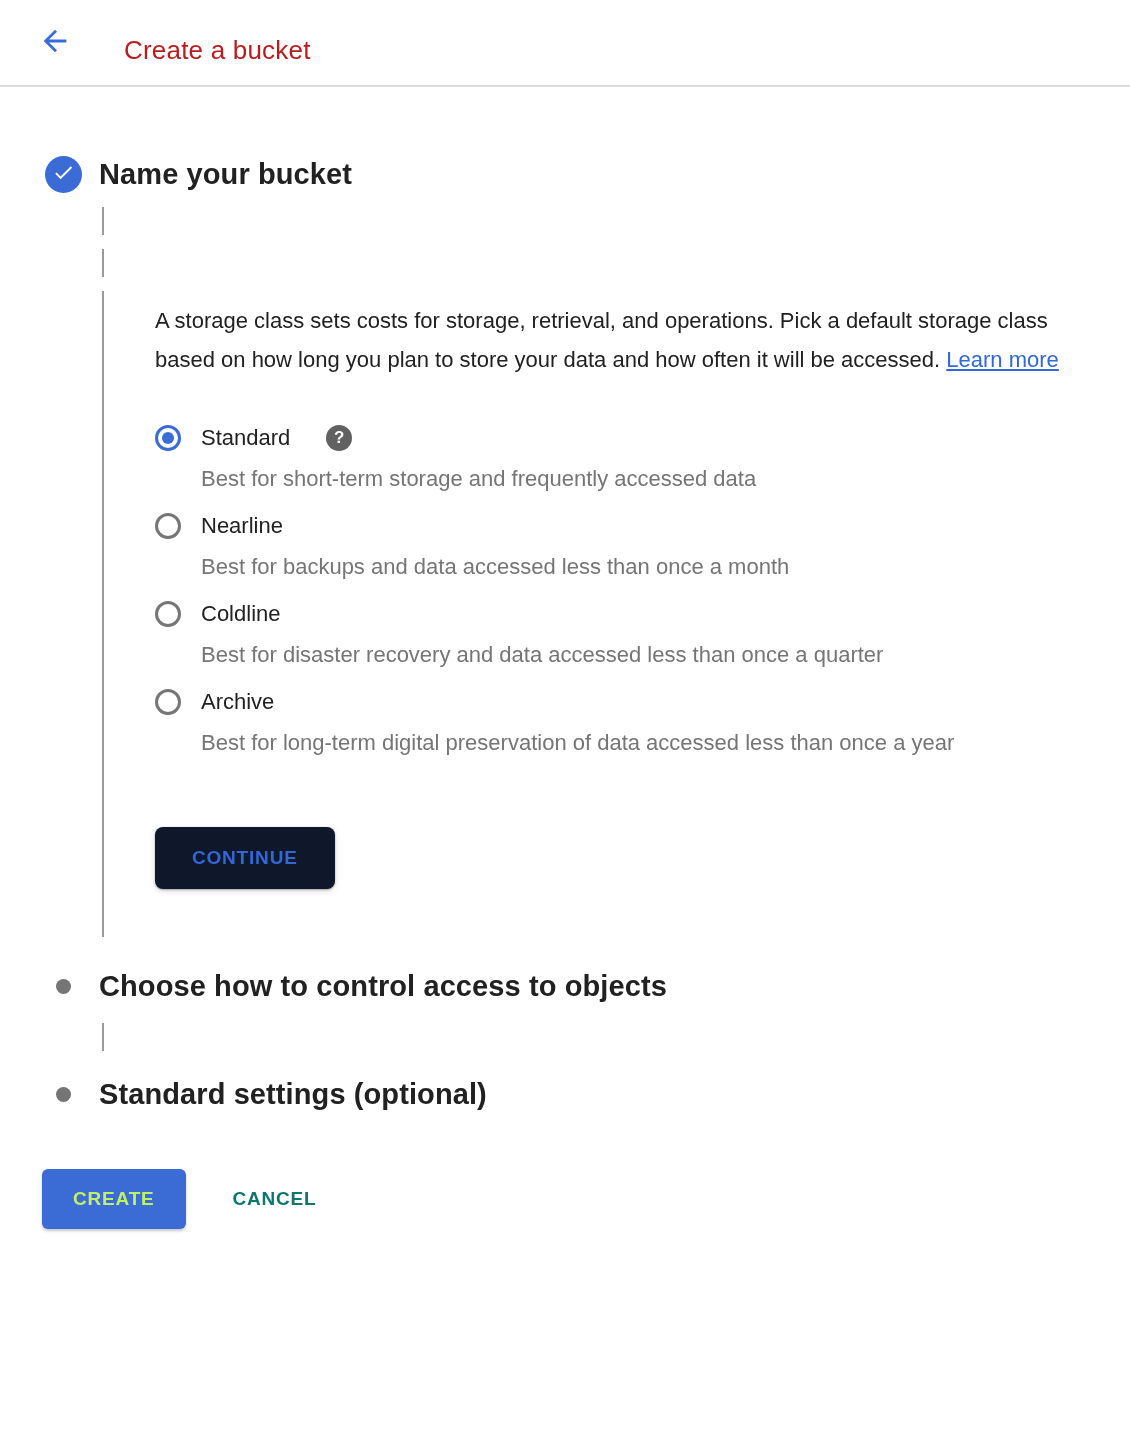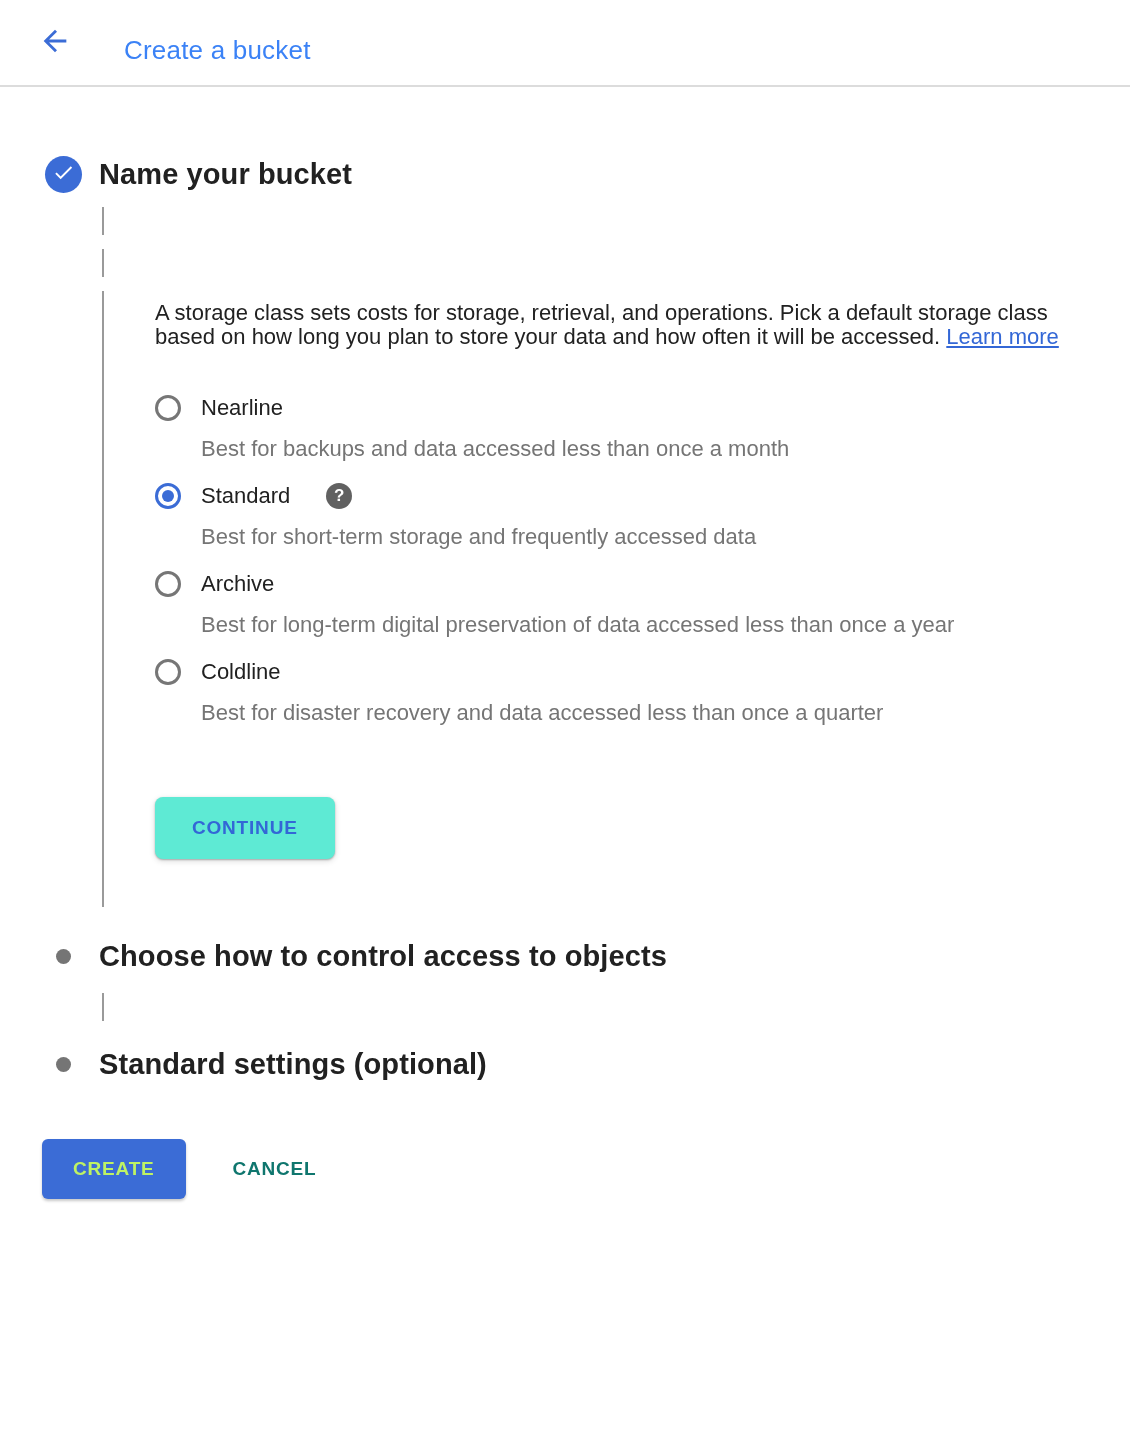--- a/index.html
+++ b/index.html
@@ -36,21 +36,21 @@
     display: flex;
     align-items: center;
     justify-content: center;
     cursor: pointer;
   }
   .back-btn svg { width: 34px; height: 34px; fill: var(--accent); }
   .page-title {
     margin-left: 50px;
     font-size: 26px;
     font-weight: 500;
-    color: #3b82f6;
+    color: #b91c1c;
     letter-spacing: 0.2px;
     margin-top: 16px;
   }
 
   
   .stepper { padding-left: 40px; padding-top: 68px; }
 
   .step-row {
     display: flex;
     align-items: center;
@@ -100,21 +100,21 @@
 
   
   .step-body {
     margin-left: 62px;
     margin-top: 14px;
     padding: 10px 0 48px 51px;
     border-left: 2px solid var(--connector);
   }
   .step-desc {
     font-size: 22px;
-    line-height: 24px;
+    line-height: 39px;
     max-width: 940px;
     color: #212121;
   }
   .learn-more {
     color: var(--link);
     text-decoration: underline;
     cursor: pointer;
   }
 
   .options { margin-top: 46px; }
@@ -166,21 +166,21 @@
   }
   .option-desc {
     margin: 14px 0 0 46px;
     font-size: 22px;
     line-height: 28px;
     color: var(--secondary_text);
   }
 
   .continue-btn {
     margin-top: 50px;
-    background: #5eead4;
+    background: #0f172a;
     border: none;
     border-radius: 8px;
     padding: 20px 37px;
     font-family: inherit;
     font-size: 19px;
     font-weight: 700;
     letter-spacing: 0.8px;
     color: var(--link);
     box-shadow: 0 1px 2px rgba(0,0,0,0.28), 0 2px 6px rgba(0,0,0,0.14);
     cursor: pointer;
@@ -256,61 +256,61 @@
 
   <div class="step-body">
     <div class="step-desc">
       <span>A storage class sets costs for storage, retrieval, and operations. Pick a default storage class based on how long you plan to store your data and how often it will be accessed.</span>
       <span> </span>
       <a class="learn-more">Learn more</a>
     </div>
 
     <div class="options">
 
-      <div class="option unselected">
-        <div class="option-main">
-          <div class="radio-outer">
-            
-          </div>
-          <div class="option-label">Nearline</div>
-        </div>
-        <div class="option-desc">Best for backups and data accessed less than once a month</div>
-      </div>
-
       <div class="option selected">
         <div class="option-main">
           <div class="radio-outer">
             <div class="radio-inner"></div>
           </div>
           <div class="option-label">Standard</div>
           <div class="help-icon">?</div>
         </div>
         <div class="option-desc">Best for short-term storage and frequently accessed data</div>
       </div>
 
       <div class="option unselected">
         <div class="option-main">
           <div class="radio-outer">
             
           </div>
-          <div class="option-label">Archive</div>
+          <div class="option-label">Nearline</div>
         </div>
-        <div class="option-desc">Best for long-term digital preservation of data accessed less than once a year</div>
+        <div class="option-desc">Best for backups and data accessed less than once a month</div>
       </div>
 
       <div class="option unselected">
         <div class="option-main">
           <div class="radio-outer">
             
           </div>
           <div class="option-label">Coldline</div>
         </div>
         <div class="option-desc">Best for disaster recovery and data accessed less than once a quarter</div>
       </div>
 
+      <div class="option unselected">
+        <div class="option-main">
+          <div class="radio-outer">
+            
+          </div>
+          <div class="option-label">Archive</div>
+        </div>
+        <div class="option-desc">Best for long-term digital preservation of data accessed less than once a year</div>
+      </div>
+
     </div>
 
     <button class="continue-btn">CONTINUE</button>
   </div>
 
   <div class="step-row after-body">
     <div class="marker-col">
       <div class="step-dot upcoming"></div>
     </div>
     <div class="step-title">Choose how to control access to objects</div>

